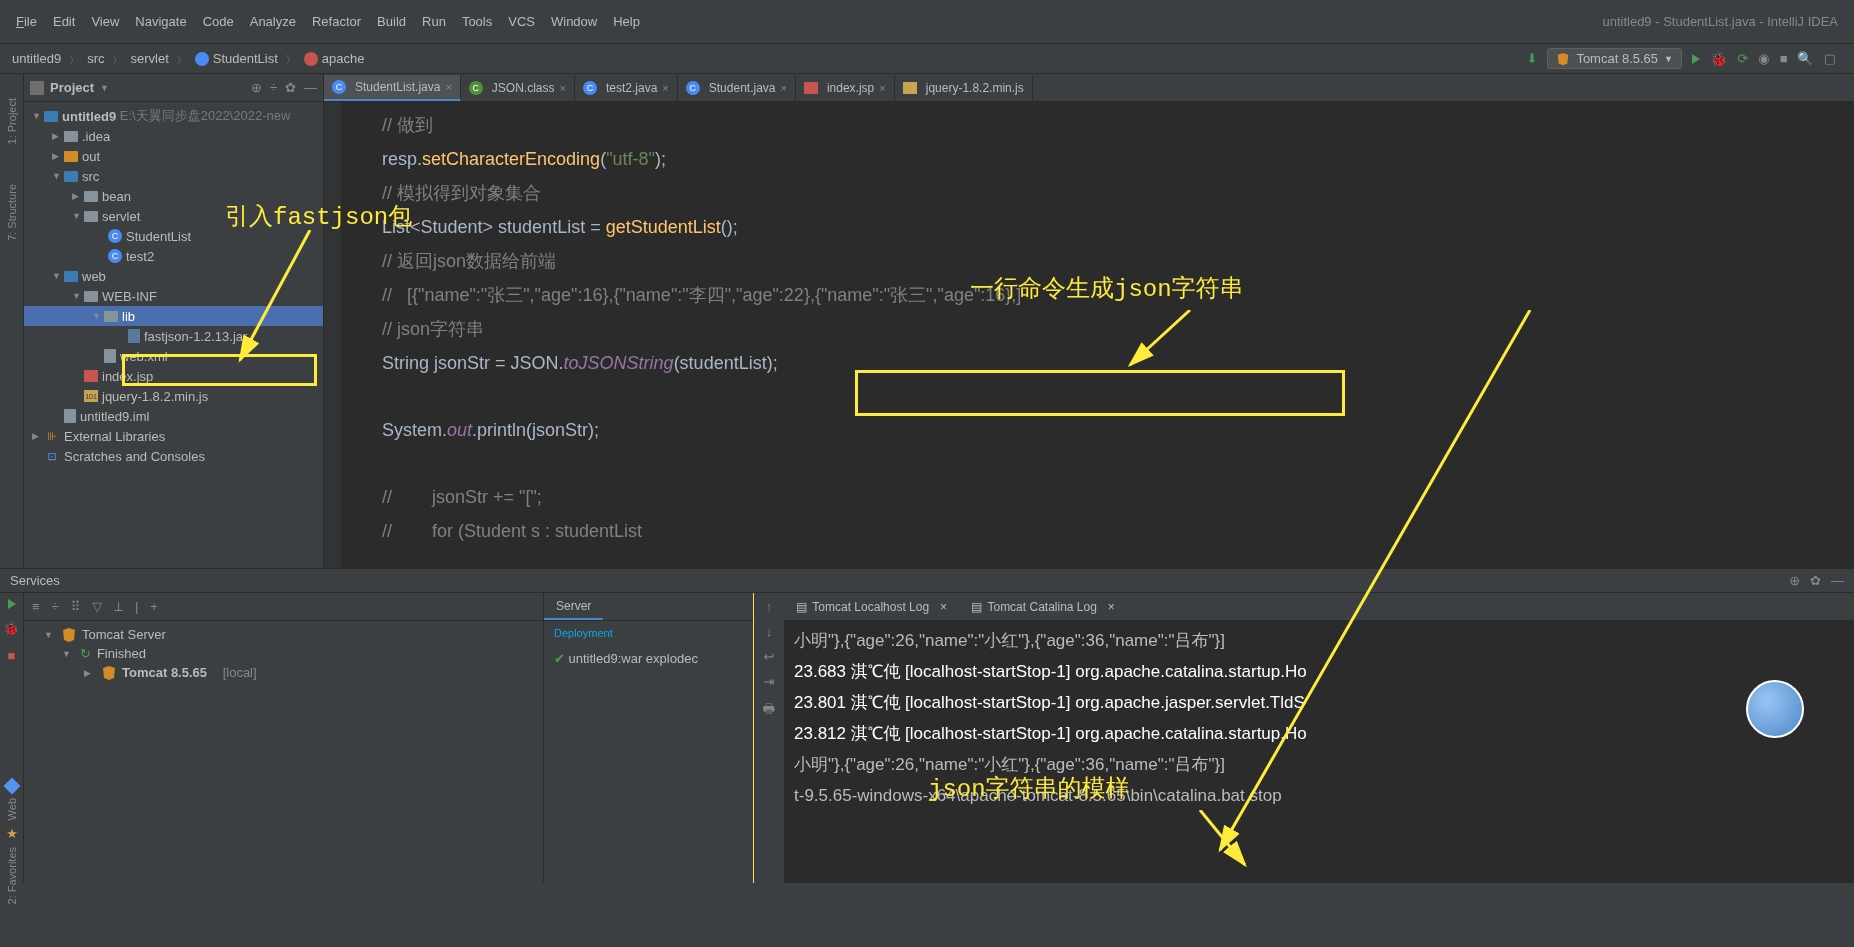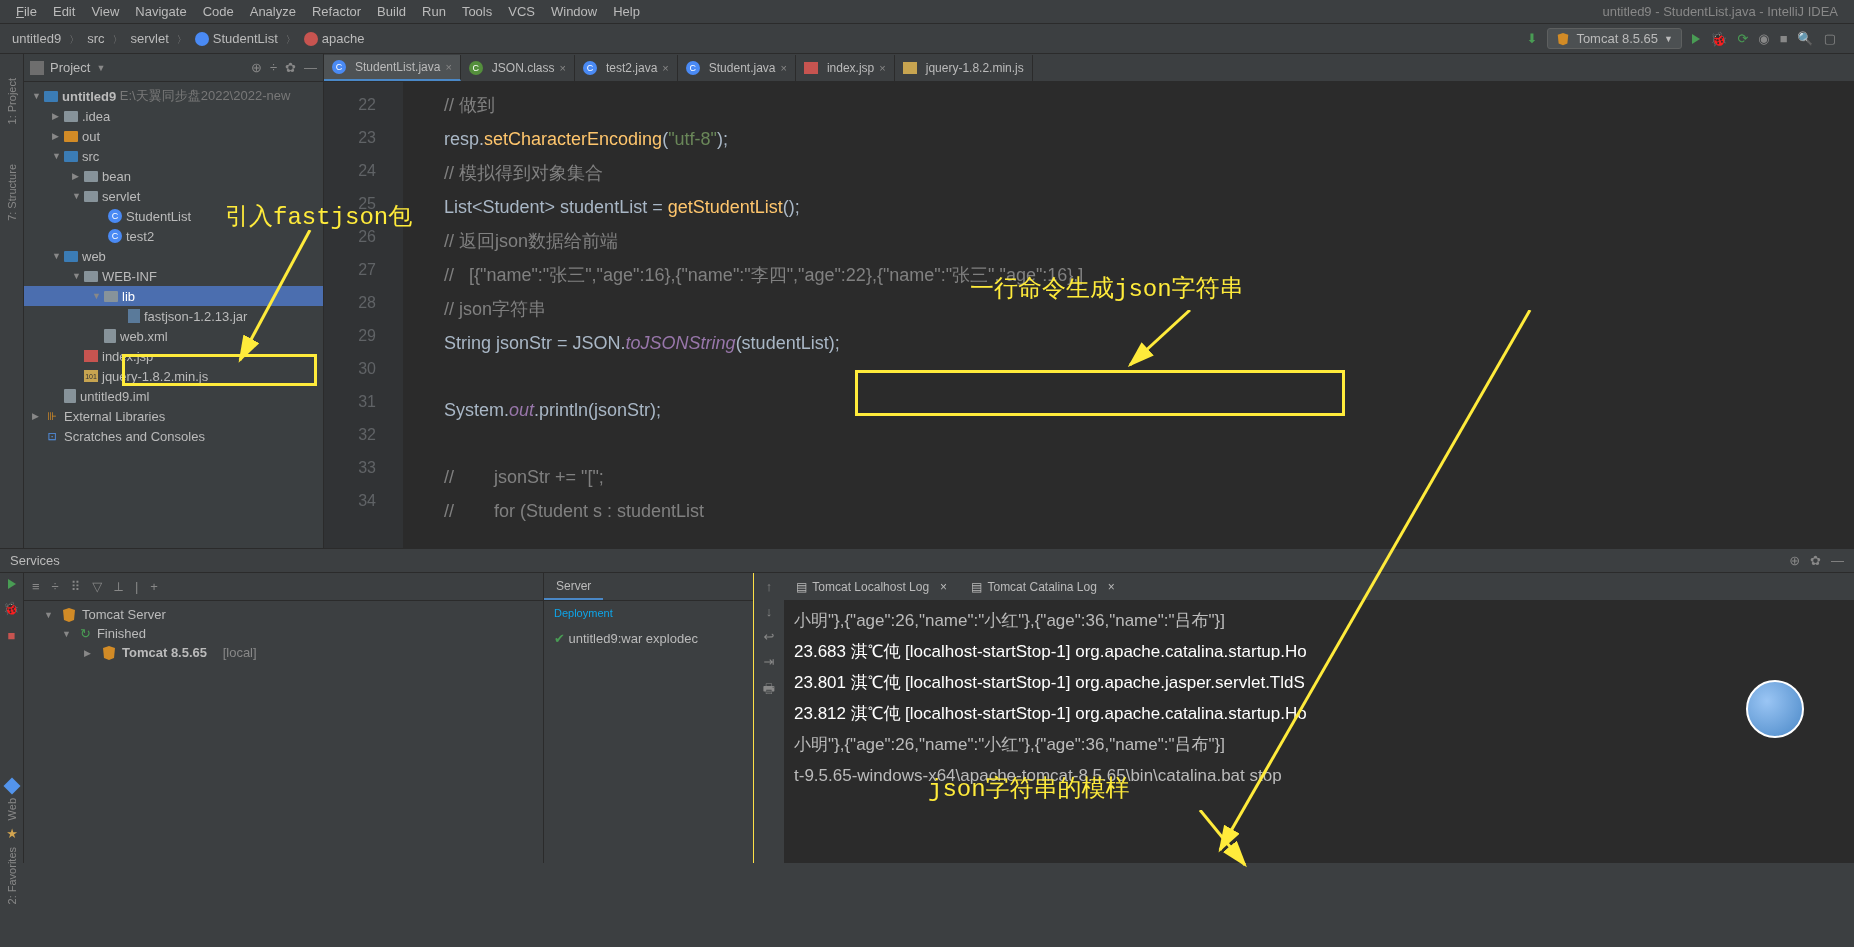--- a/index.html
+++ b/index.html
@@ -1,37 +1,37 @@
 <!DOCTYPE html>
 <html><head>
 <meta charset="utf-8">
 <style>
 * { margin: 0; padding: 0; box-sizing: border-box; font-family: "Segoe UI", Arial, sans-serif; }
 body { background: #3c3f41; color: #bbb; font-size: 13px; overflow: hidden; width: 1854px; height: 947px; position: relative; }
-.menubar { background: #3c3f41; height: 24px; display: flex; align-items: center; padding: 0 8px; border-bottom: 1px solid #2b2b2b; text-align: center; }
+.menubar { background: #3c3f41; height: 44px; display: flex; align-items: center; padding: 0 8px; border-bottom: 1px solid #2b2b2b; text-align: center; }
 .menubar span { padding: 0 8px; color: #bbb; cursor: pointer; font-size: 13px; }
 .menubar span u { text-decoration: underline; }
 .breadcrumb-row { height: 30px; display: flex; align-items: center; padding: 0 8px; background: #3c3f41; border-bottom: 1px solid #2b2b2b; justify-content: space-between; }
 .breadcrumb { display: flex; align-items: center; gap: 2px; }
 .breadcrumb .crumb { color: #bbb; padding: 0 4px; }
 .breadcrumb .sep::after { content: "〉"; color: #888; font-size: 10px; padding: 0 2px; }
 .crumb-icon { width: 14px; height: 14px; display: inline-block; vertical-align: middle; margin-right: 4px; }
 .icon-class { background: #4a8af4; border-radius: 50%; }
 .icon-method { background: #c75450; border-radius: 50%; }
 .right-toolbar { display: flex; align-items: center; gap: 10px; padding-right: 10px; }
 .run-config { background: #4c5052; border: 1px solid #5e6060; border-radius: 3px; padding: 2px 8px; display: flex; align-items: center; gap: 6px; }
 .tomcat-icon { width: 14px; height: 14px; }
 .play-icon { width: 0; height: 0; border-left: 8px solid #499c54; border-top: 5px solid transparent; border-bottom: 5px solid transparent; }
 .bug-icon { color: #499c54; font-size: 14px; }
 .main-row { display: flex; height: 494px; }
 .left-gutter { width: 24px; background: #3c3f41; border-right: 1px solid #2b2b2b; display: flex; flex-direction: column; align-items: center; padding-top: 4px; }
 .left-gutter .vlabel { writing-mode: vertical-rl; transform: rotate(180deg); color: #888; font-size: 11px; padding: 20px 0; cursor: pointer; }
 .sidebar { width: 300px; background: #3b3f41; border-right: 1px solid #2b2b2b; display: flex; flex-direction: column; }
 .sidebar-header { height: 28px; display: flex; align-items: center; justify-content: space-between; padding: 0 6px; border-bottom: 1px solid #2b2b2b; }
-.sidebar-header .title { display: flex; align-items: center; gap: 6px; }
+.sidebar-header .title { display: flex; align-items: center; gap: 6px; font-weight: bold; }
 .proj-icon { width: 14px; height: 14px; background: #6e6e6e; }
 .sidebar-icons { display: flex; gap: 8px; color: #888; }
 .tree { flex: 1; overflow: auto; padding: 4px 0; font-size: 13px; }
 .tree-node { display: flex; align-items: center; padding: 1px 0 1px 8px; white-space: nowrap; cursor: pointer; height: 20px; }
 .tree-node.selected { background: #4b6eaf; color: #fff; }
 .tree-arrow { width: 12px; color: #888; font-size: 9px; }
 .tree-arrow.open::before { content: "▼"; }
 .tree-arrow.closed::before { content: "▶"; }
 .tree-arrow.none::before { content: ""; }
 .node-icon { width: 16px; height: 14px; display: inline-flex; align-items: center; justify-content: center; margin-right: 4px; font-size: 11px; }
@@ -271,35 +271,20 @@
           <span class="node-icon jsp-icon"></span>
           <span>index.jsp</span>
           <span class="close-x">×</span>
         </div>
       <div class="tab">
           <span class="node-icon js-icon"></span>
           <span>jquery-1.8.2.min.js</span>
         </div>
     </div>
     <div class="editor-body">
-      <div class="gutter-col">
-        <div>22</div>
-          <div>23</div>
-          <div>24</div>
-        <div>25</div>
-          <div>26</div>
-          <div>27</div>
-        <div>28</div>
-          <div>29</div>
-          <div>30</div>
-        <div>31</div>
-          <div>32</div>
-          <div>33</div>
-        <div>34</div>
-      </div>
       <div class="fold-col"></div>
       <div class="code-col"><span class="com">// 做到</span>
 <span>resp.</span><span class="mth">setCharacterEncoding</span><span>(</span><span class="str">"utf-8"</span><span>);</span>
 <span class="com">// 模拟得到对象集合</span>
 <span>List&lt;Student&gt; studentList = </span><span class="mth">getStudentList</span><span>();</span>
 <span class="com">// 返回json数据给前端</span>
 <span class="com">//   [{"name":"张三","age":16},{"name":"李四","age":22},{"name":"张三","age":16},]</span>
 <span class="com">// json字符串</span>
 <span>String jsonStr = </span><span>JSON.</span><span class="fld">toJSONString</span><span>(studentList);</span>
 

